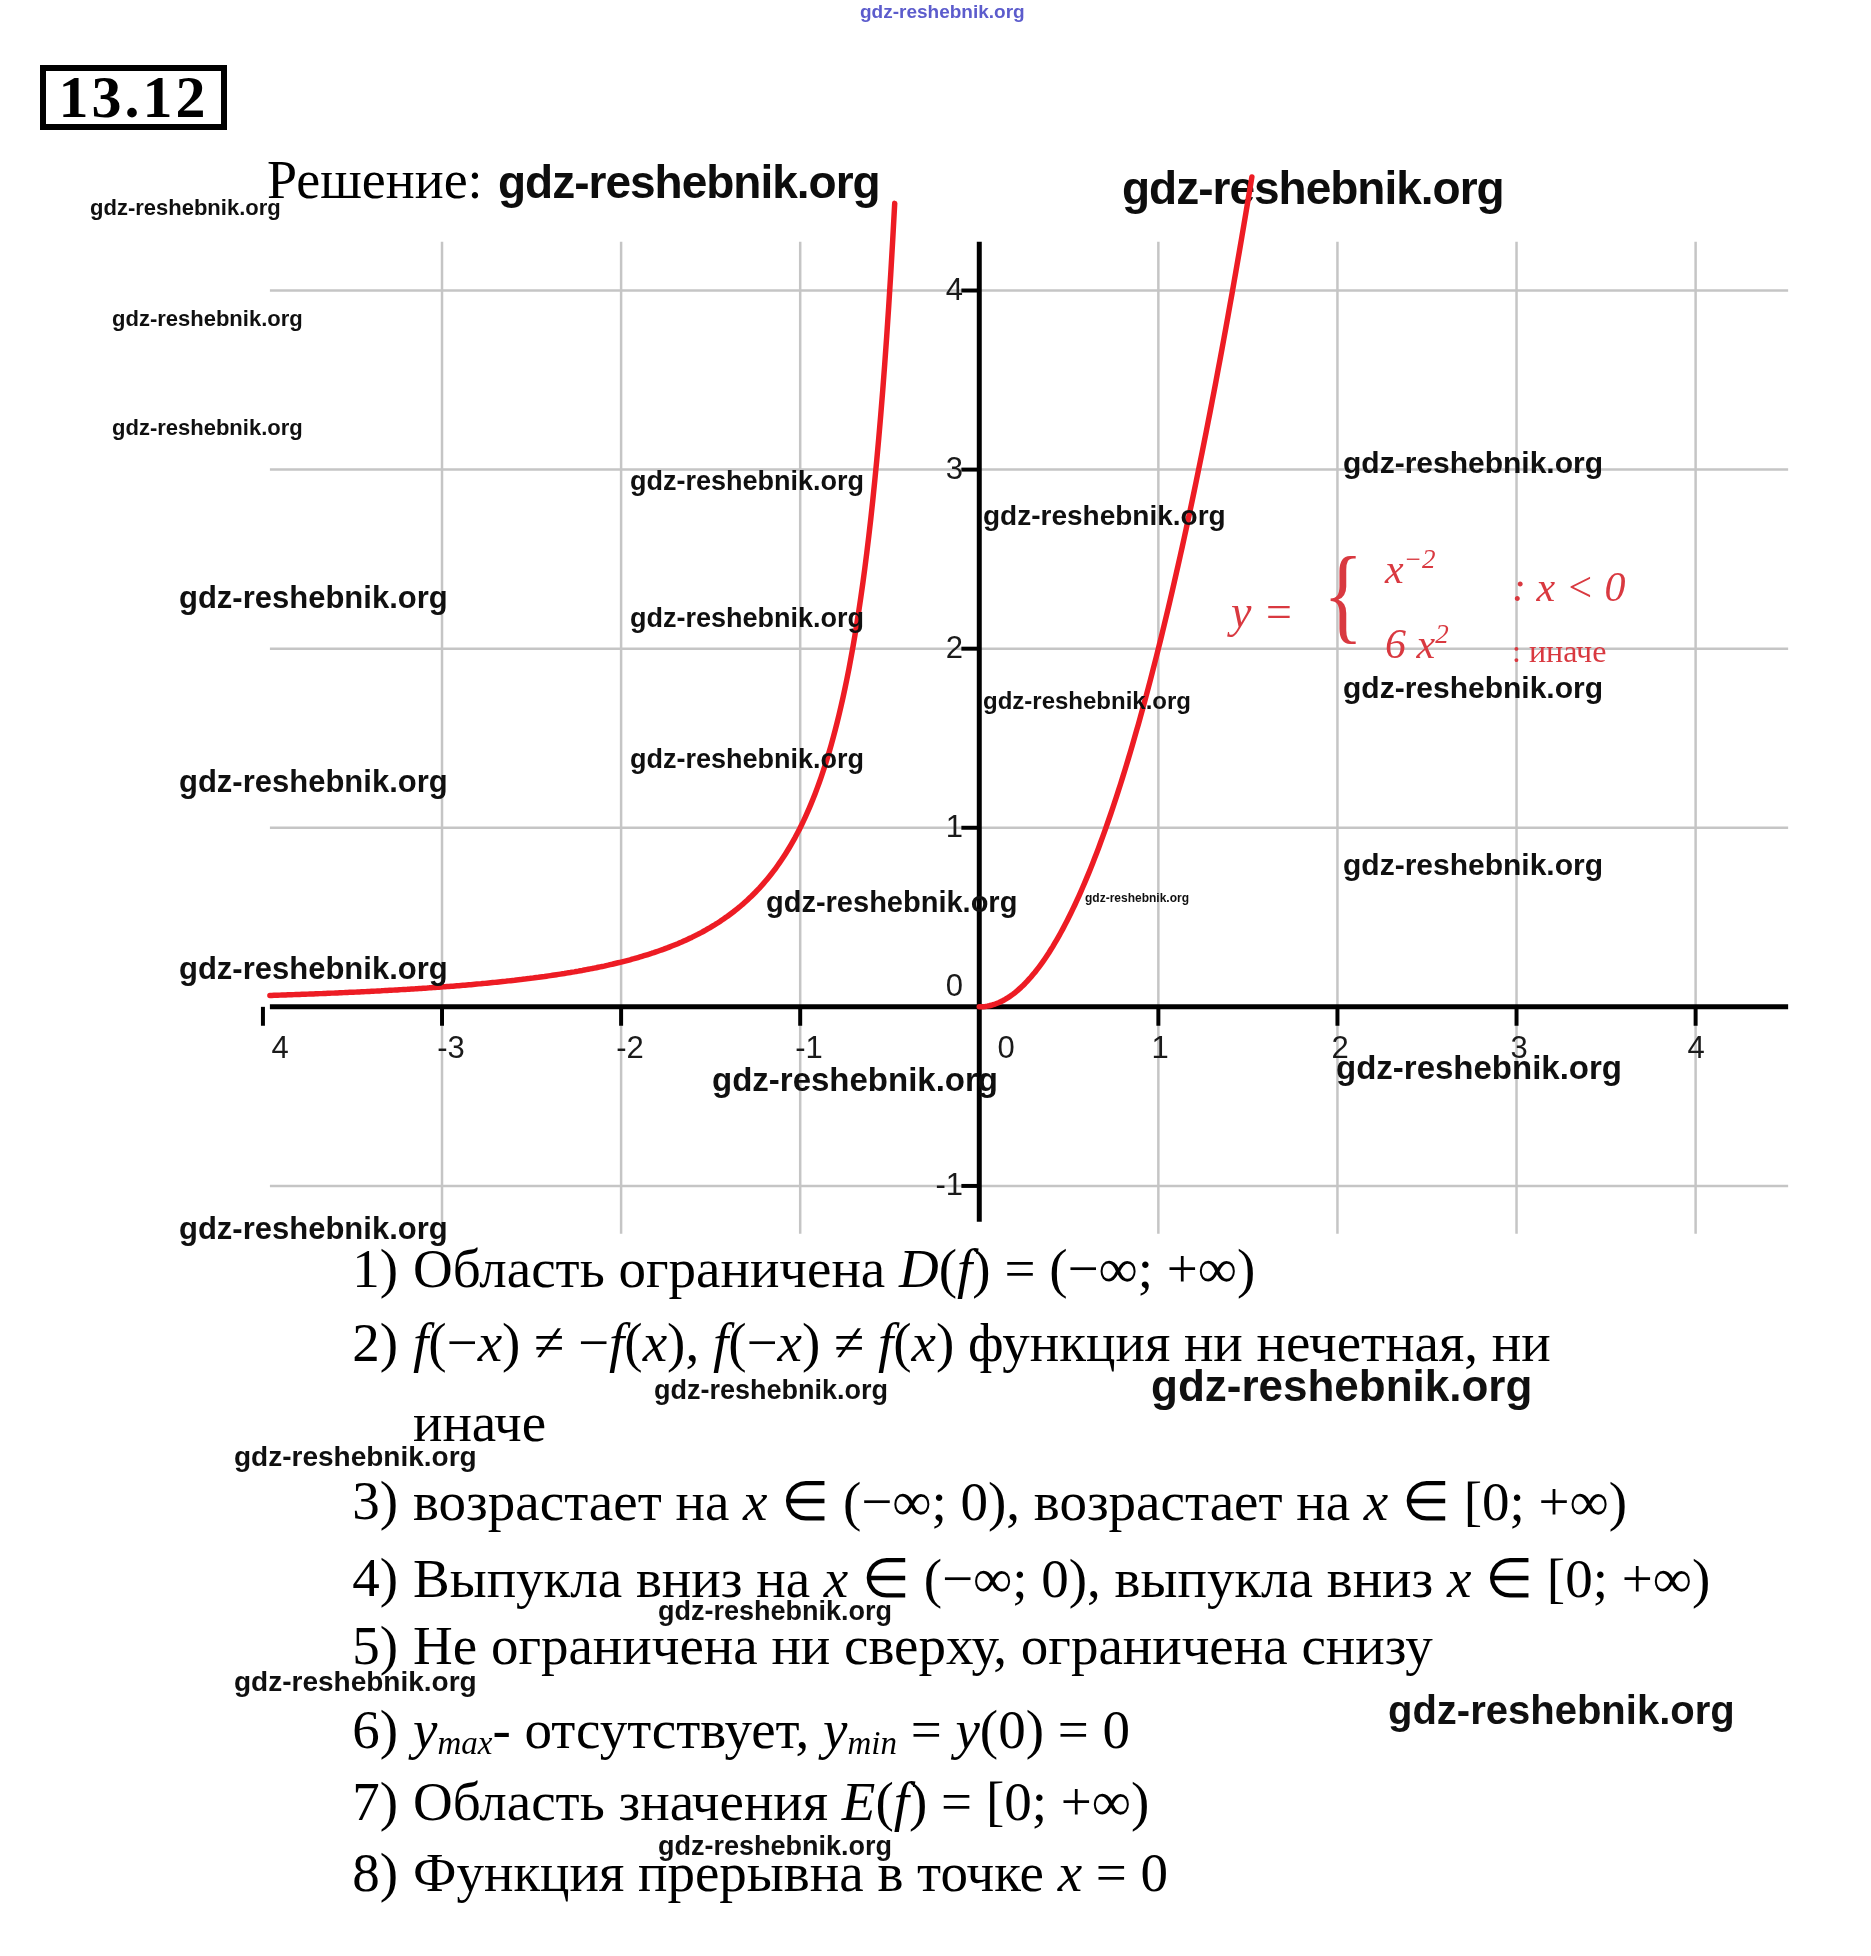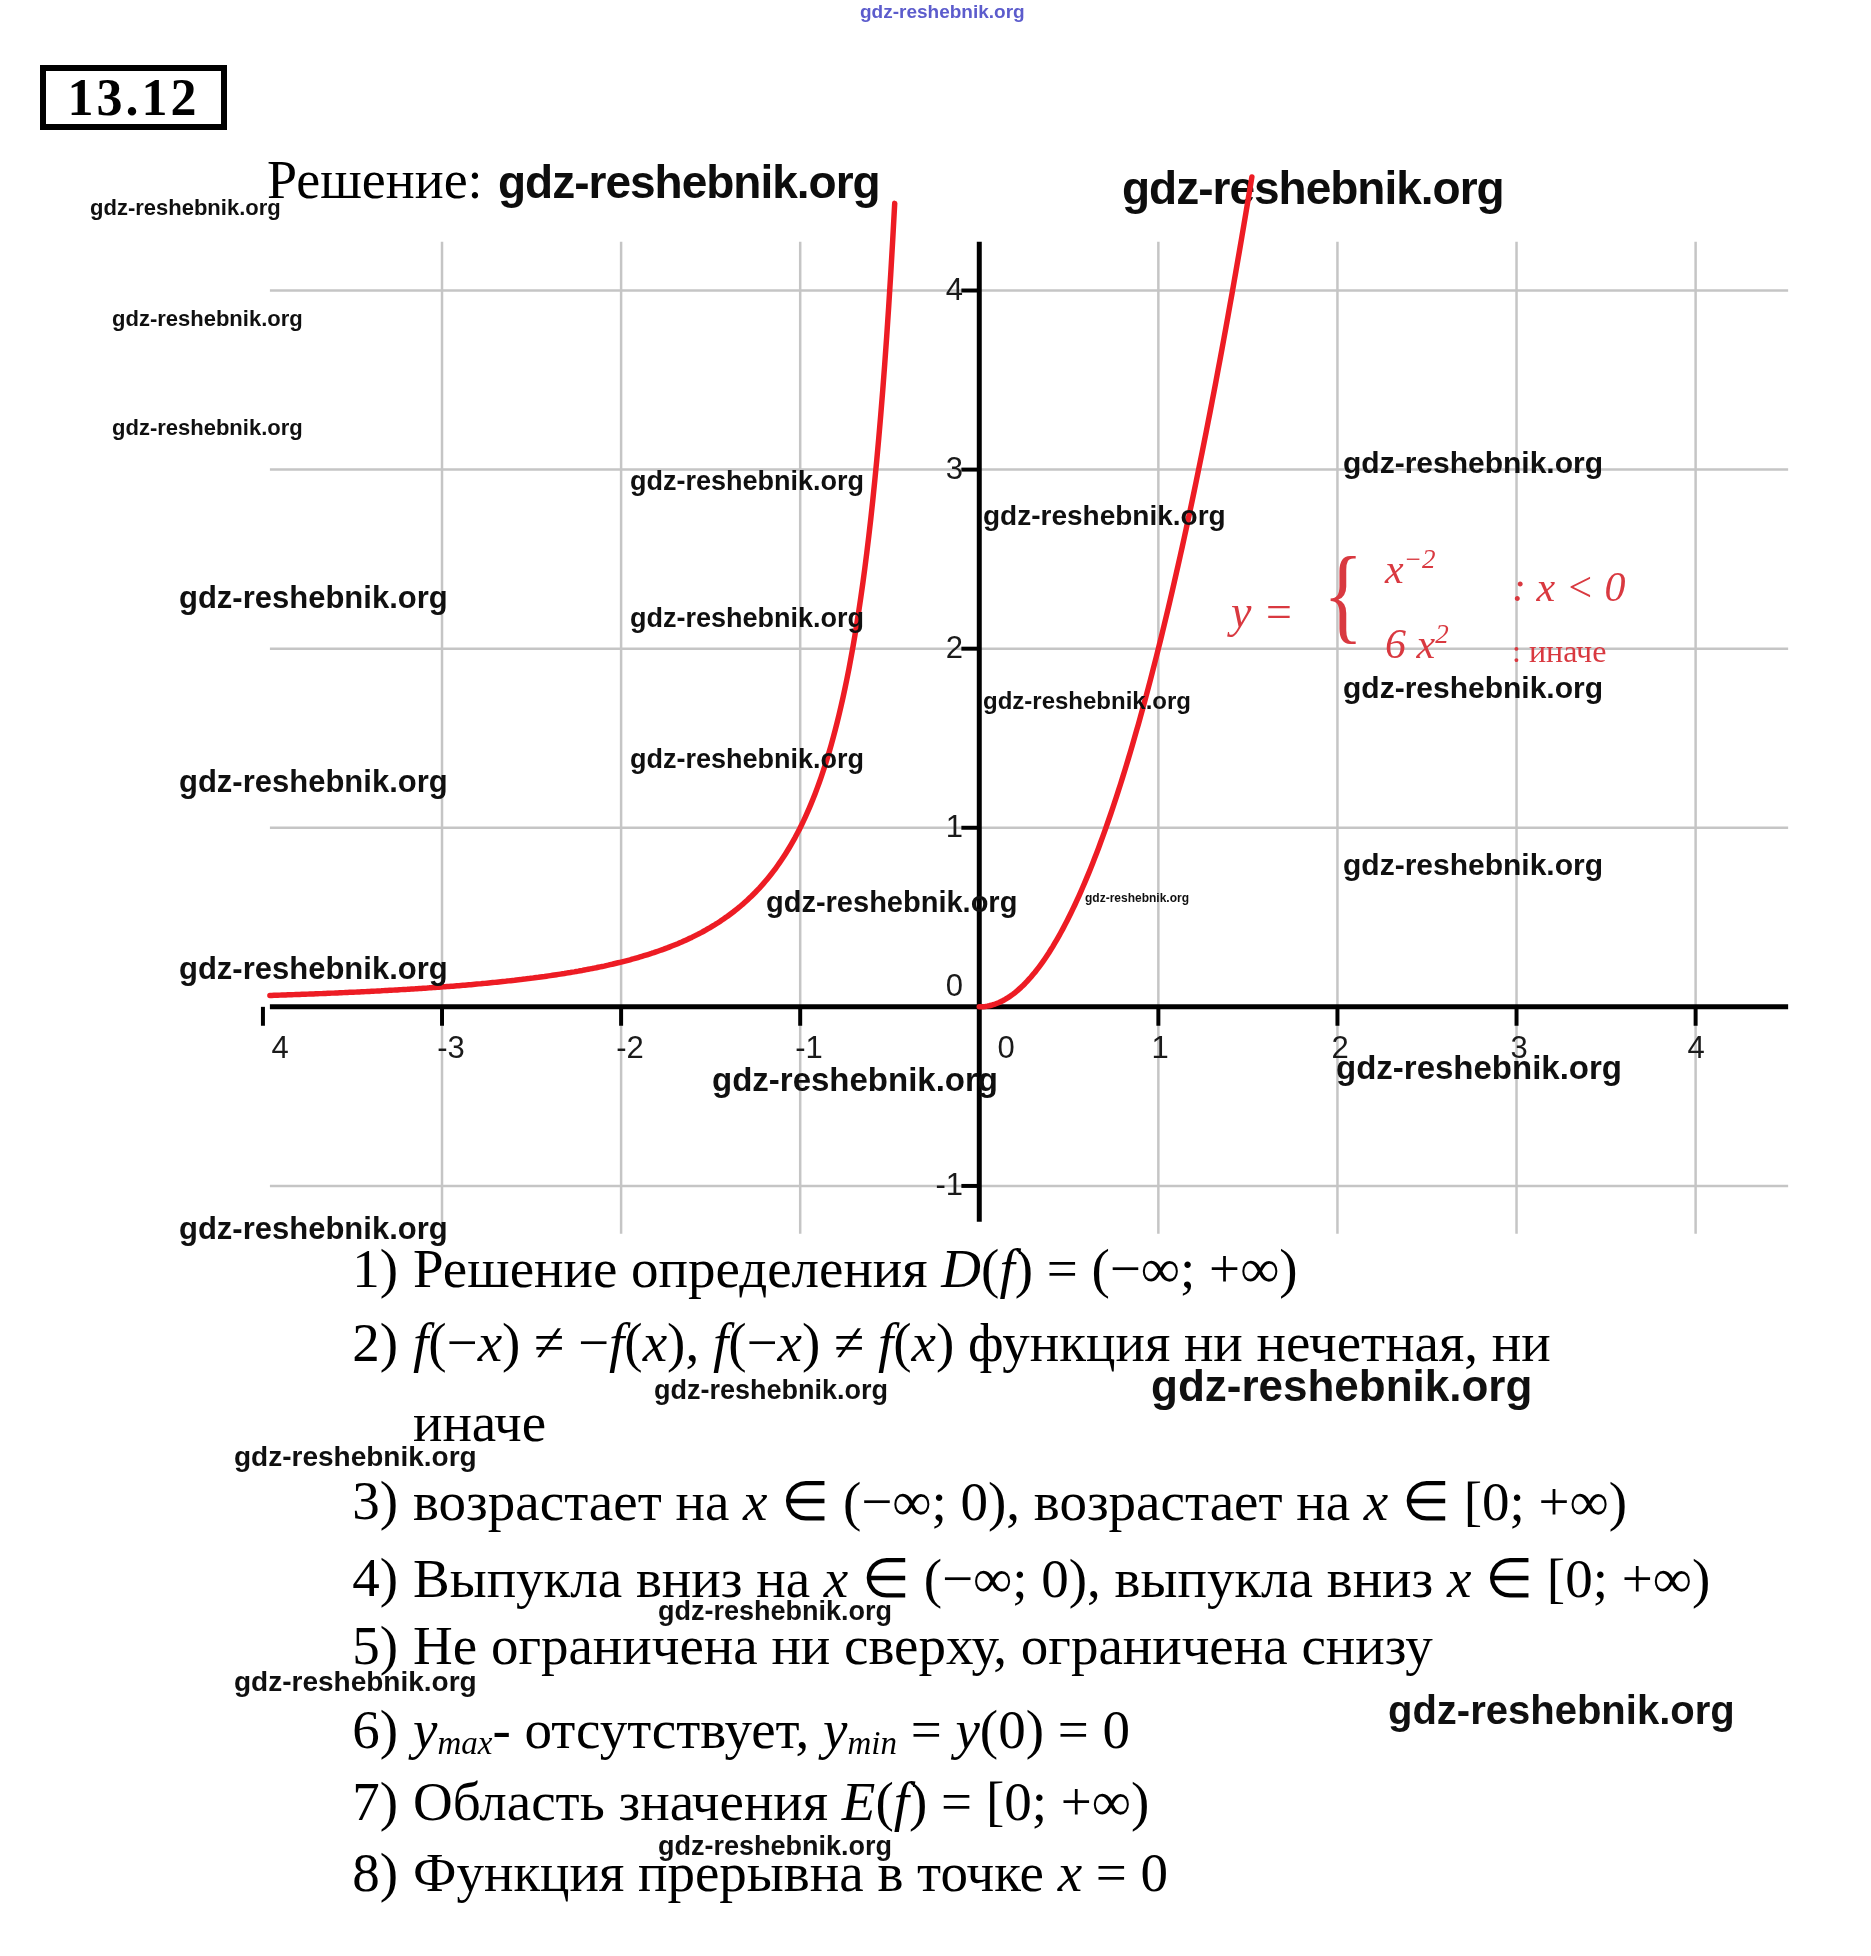--- a/index.html
+++ b/index.html
@@ -2,21 +2,21 @@
 <html><head>
 <meta charset="utf-8">
 <style>
   html,body{margin:0;padding:0;background:#fff;}
   body{width:1872px;height:1956px;position:relative;overflow:hidden;
        font-family:"Liberation Sans",sans-serif;}
   .abs{position:absolute;white-space:nowrap;}
   
   #blue-wm{color:#4040c4;font-weight:700;opacity:.85;}
   #problem-box{border:6px solid #000;display:flex;align-items:center;justify-content:center;}
-  #problem-box span{font-family:"Liberation Serif",serif;font-weight:700;font-size:52px;letter-spacing:3px;}
+  #problem-box span{font-family:"Liberation Serif",serif;font-weight:700;font-size:60px;letter-spacing:3px;}
   #solution-label{font-family:"Liberation Serif",serif;font-size:54px;color:#000;}
   .hdr-wm{font-weight:700;color:#0d0d0d;letter-spacing:-1px;}
   
   .wm{position:absolute;color:#101010;font-weight:700;white-space:nowrap;}
   
   #graph-svg{position:absolute;left:0;top:0;}
   .tick-label{position:absolute;color:#1a1a1a;font-size:31px;white-space:nowrap;}
   .ytl{width:60px;text-align:right;}
   .xtl{width:60px;text-align:center;}
   
@@ -124,21 +124,21 @@
     <div class="wm" style="left: 654px; top: 1375px; font-size: 27px;">gdz-reshebnik.org</div>
     <div class="wm" style="left: 1151px; top: 1361px; font-size: 44px;">gdz-reshebnik.org</div>
     <div class="wm" style="left: 234px; top: 1441px; font-size: 28px;">gdz-reshebnik.org</div>
     <div class="wm" style="left: 658px; top: 1596px; font-size: 27px;">gdz-reshebnik.org</div>
     <div class="wm" style="left: 234px; top: 1666px; font-size: 28px;">gdz-reshebnik.org</div>
     <div class="wm" style="left: 1388px; top: 1688px; font-size: 40px;">gdz-reshebnik.org</div>
     <div class="wm" style="left: 658px; top: 1831px; font-size: 27px;">gdz-reshebnik.org</div>
   </div>
 
 <div id="solution">
-    <div class="sol-line" style="left: 413px; top: 1237px;"><span class="sol-num">1)</span><span class="seg-r">Решение определения </span><span class="seg-i">D</span><span class="seg-r">(</span><span class="seg-i">f</span><span class="seg-r">) = (−∞; +∞)</span></div>
+    <div class="sol-line" style="left: 413px; top: 1237px;"><span class="sol-num">1)</span><span class="seg-r">Область ограничена </span><span class="seg-i">D</span><span class="seg-r">(</span><span class="seg-i">f</span><span class="seg-r">) = (−∞; +∞)</span></div>
     <div class="sol-line" style="left: 413px; top: 1311px;"><span class="sol-num">2)</span><span class="seg-i">f</span><span class="seg-r">(−</span><span class="seg-i">x</span><span class="seg-r">) ≠ −</span><span class="seg-i">f</span><span class="seg-r">(</span><span class="seg-i">x</span><span class="seg-r">), </span><span class="seg-i">f</span><span class="seg-r">(−</span><span class="seg-i">x</span><span class="seg-r">) ≠ </span><span class="seg-i">f</span><span class="seg-r">(</span><span class="seg-i">x</span><span class="seg-r">) функция ни нечетная, ни</span></div>
     <div class="sol-line" style="left: 413px; top: 1391px;"><span class="seg-r">иначе</span></div>
     <div class="sol-line" style="left: 413px; top: 1469px;"><span class="sol-num">3)</span><span class="seg-r">возрастает на </span><span class="seg-i">x</span><span class="seg-r"> ∈ (−∞; 0), возрастает на </span><span class="seg-i">x</span><span class="seg-r"> ∈ [0; +∞)</span></div>
     <div class="sol-line" style="left: 413px; top: 1546px;"><span class="sol-num">4)</span><span class="seg-r">Выпукла вниз на </span><span class="seg-i">x</span><span class="seg-r"> ∈ (−∞; 0), выпукла вниз </span><span class="seg-i">x</span><span class="seg-r"> ∈ [0; +∞)</span></div>
     <div class="sol-line" style="left: 413px; top: 1614px;"><span class="sol-num">5)</span><span class="seg-r">Не ограничена ни сверху, ограничена снизу</span></div>
     <div class="sol-line" style="left: 413px; top: 1698px;"><span class="sol-num">6)</span><span class="seg-i">y</span><span class="seg-s">max</span><span class="seg-r">- отсутствует, </span><span class="seg-i">y</span><span class="seg-s">min</span><span class="seg-r"> = </span><span class="seg-i">y</span><span class="seg-r">(0) = 0</span></div>
     <div class="sol-line" style="left: 413px; top: 1770px;"><span class="sol-num">7)</span><span class="seg-r">Область значения </span><span class="seg-i">E</span><span class="seg-r">(</span><span class="seg-i">f</span><span class="seg-r">) = [0; +∞)</span></div>
     <div class="sol-line" style="left: 413px; top: 1841px;"><span class="sol-num">8)</span><span class="seg-r">Функция прерывна в точке </span><span class="seg-i">x</span><span class="seg-r"> = 0</span></div>
   </div>
 

